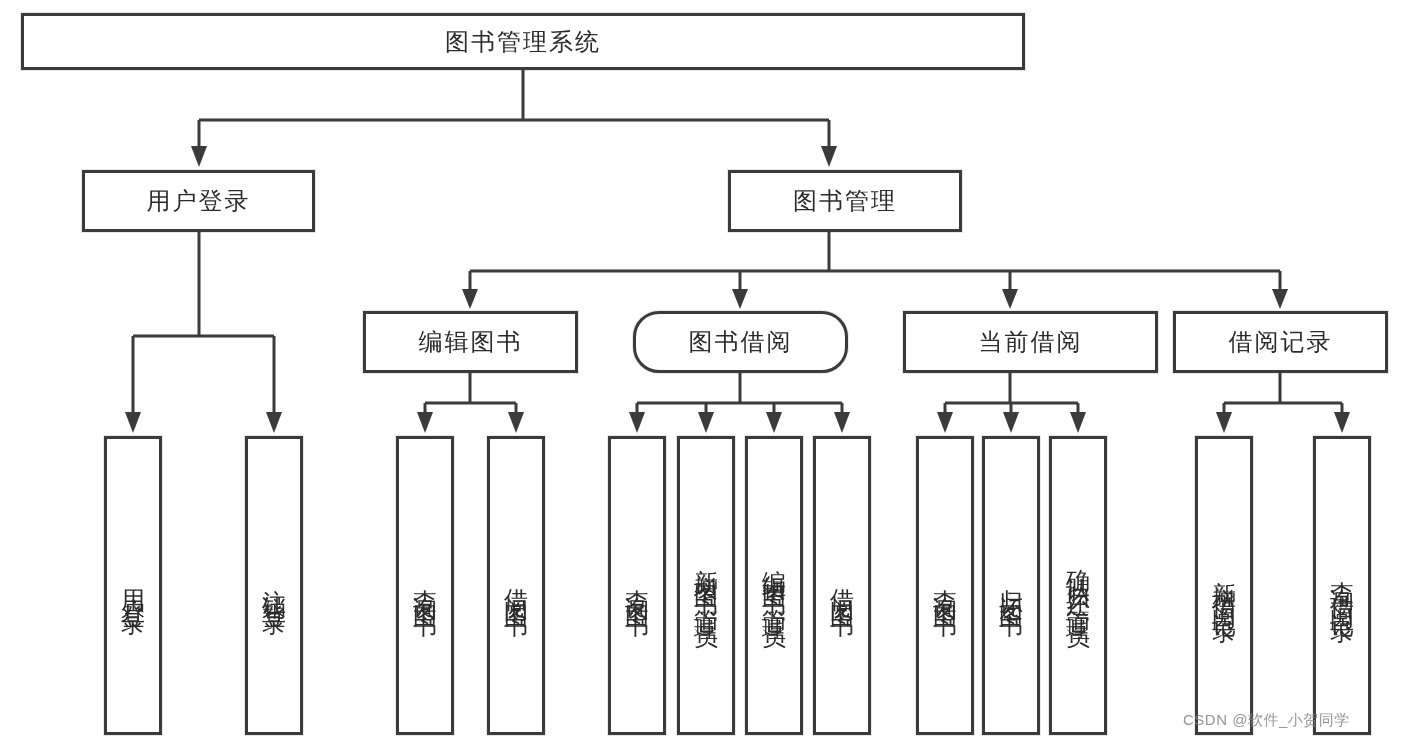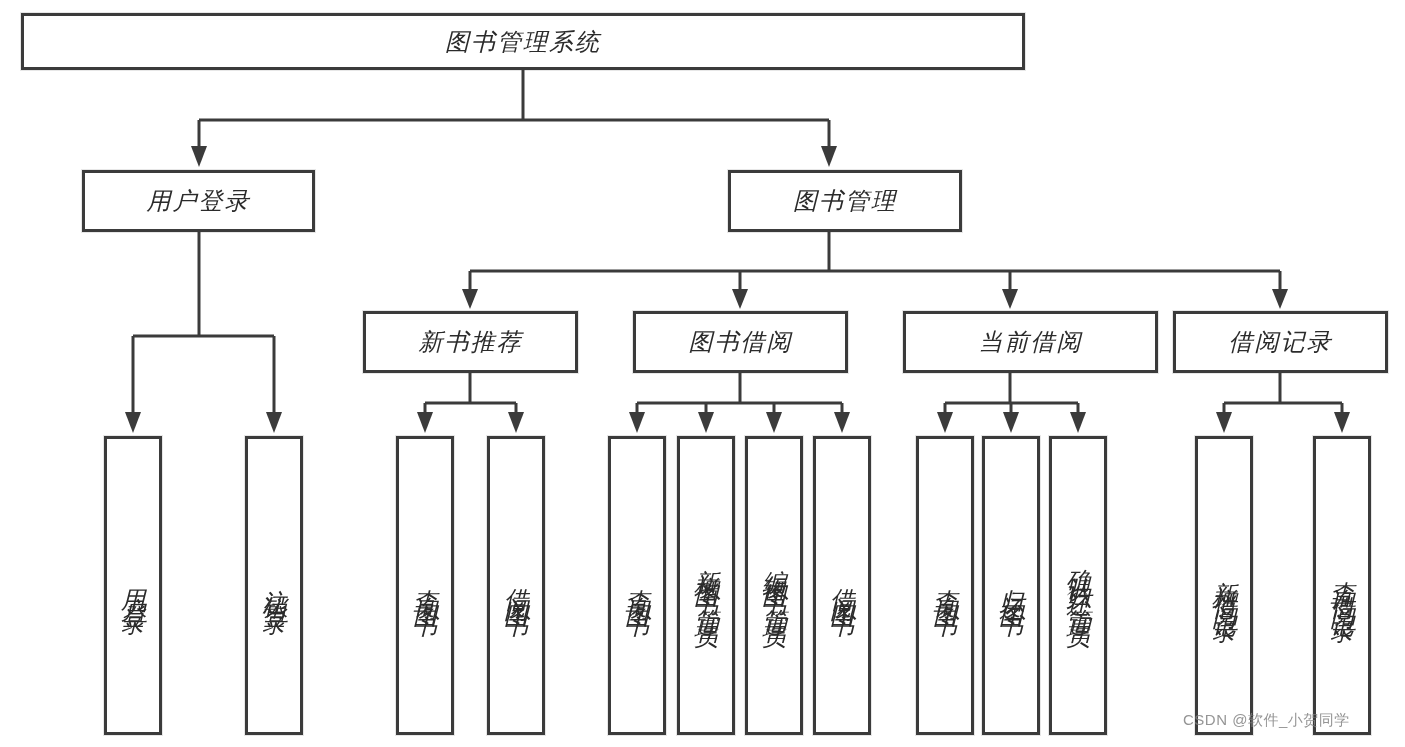--- a/index.html
+++ b/index.html
@@ -4,33 +4,33 @@
 <style>
   html,body{margin:0;padding:0;background:#ffffff;}
   .canvas{
     position:relative;width:1405px;height:747px;background:#ffffff;overflow:hidden;
     font-family:"Liberation Sans","DejaVu Sans",sans-serif;
   }
   .wires{position:absolute;left:0;top:0;}
   .box{
     position:absolute;background:#ffffff;border:3px solid #3b3b3b;box-sizing:border-box;
     display:flex;align-items:center;justify-content:center;
-    color:#2b2b2b;box-shadow:0 0 0 1px rgba(60,60,60,0.12);font-style:italic;
+    color:#2b2b2b;box-shadow:0 0 0 1px rgba(60,60,60,0.12);
   }
   .h{font-size:24px;letter-spacing:2px;white-space:nowrap;}
   .v{
     writing-mode:vertical-rl;text-orientation:mixed;
     font-size:24px;line-height:1;letter-spacing:8px;
   }
   
   #n-root{left:21px;top:13px;width:1004px;height:57px;}
   #n-ul {left:82px;top:170px;width:233px;height:62px;}
   #n-bm {left:712px;top:170px;width:234px;height:62px;margin-left:16px;}
   #n-nb {left:363px;top:311px;width:215px;height:62px;}
-  #n-bb {left:633px;top:311px;width:215px;height:62px;}
+  #n-bb {left:633px;top:311px;width:215px;height:62px;border-radius:26px;}
   #n-cb {left:903px;top:311px;width:255px;height:62px;}
   #n-br {left:1173px;top:311px;width:215px;height:62px;}
   .leaf{top:436px;width:58px;height:299px;}
   #l-ul1{left:104px;}  #l-ul2{left:245px;}
   #l-nb1{left:396px;}  #l-nb2{left:487px;}
   #l-bb1{left:608px;}  #l-bb2{left:677px;}  #l-bb3{left:745px;}  #l-bb4{left:813px;}
   #l-cb1{left:916px;}  #l-cb2{left:982px;}  #l-cb3{left:1049px;}
   #l-br1{left:1195px;} #l-br2{left:1313px;}
   .watermark{
     position:absolute;left:1183px;top:711px;font-size:15px;letter-spacing:0.5px;
@@ -106,21 +106,21 @@
       <polygon points="1216,412 1232,412 1224,433"></polygon>
       <polygon points="1334,412 1350,412 1342,433"></polygon>
     </g>
   </svg>
 
   <div class="box h" id="n-root">图书管理系统</div>
 
   <div class="box h" id="n-ul">用户登录</div>
   <div class="box h" id="n-bm">图书管理</div>
 
-  <div class="box h" id="n-nb">新书推荐</div>
+  <div class="box h" id="n-nb">编辑图书</div>
   <div class="box h" id="n-bb">图书借阅</div>
   <div class="box h" id="n-cb">当前借阅</div>
   <div class="box h" id="n-br">借阅记录</div>
 
   <div class="box v leaf" id="l-ul1">用户登录</div>
   <div class="box v leaf" id="l-ul2">注销登录</div>
 
   <div class="box v leaf" id="l-nb1">查询图书</div>
   <div class="box v leaf" id="l-nb2">借阅图书</div>
 

